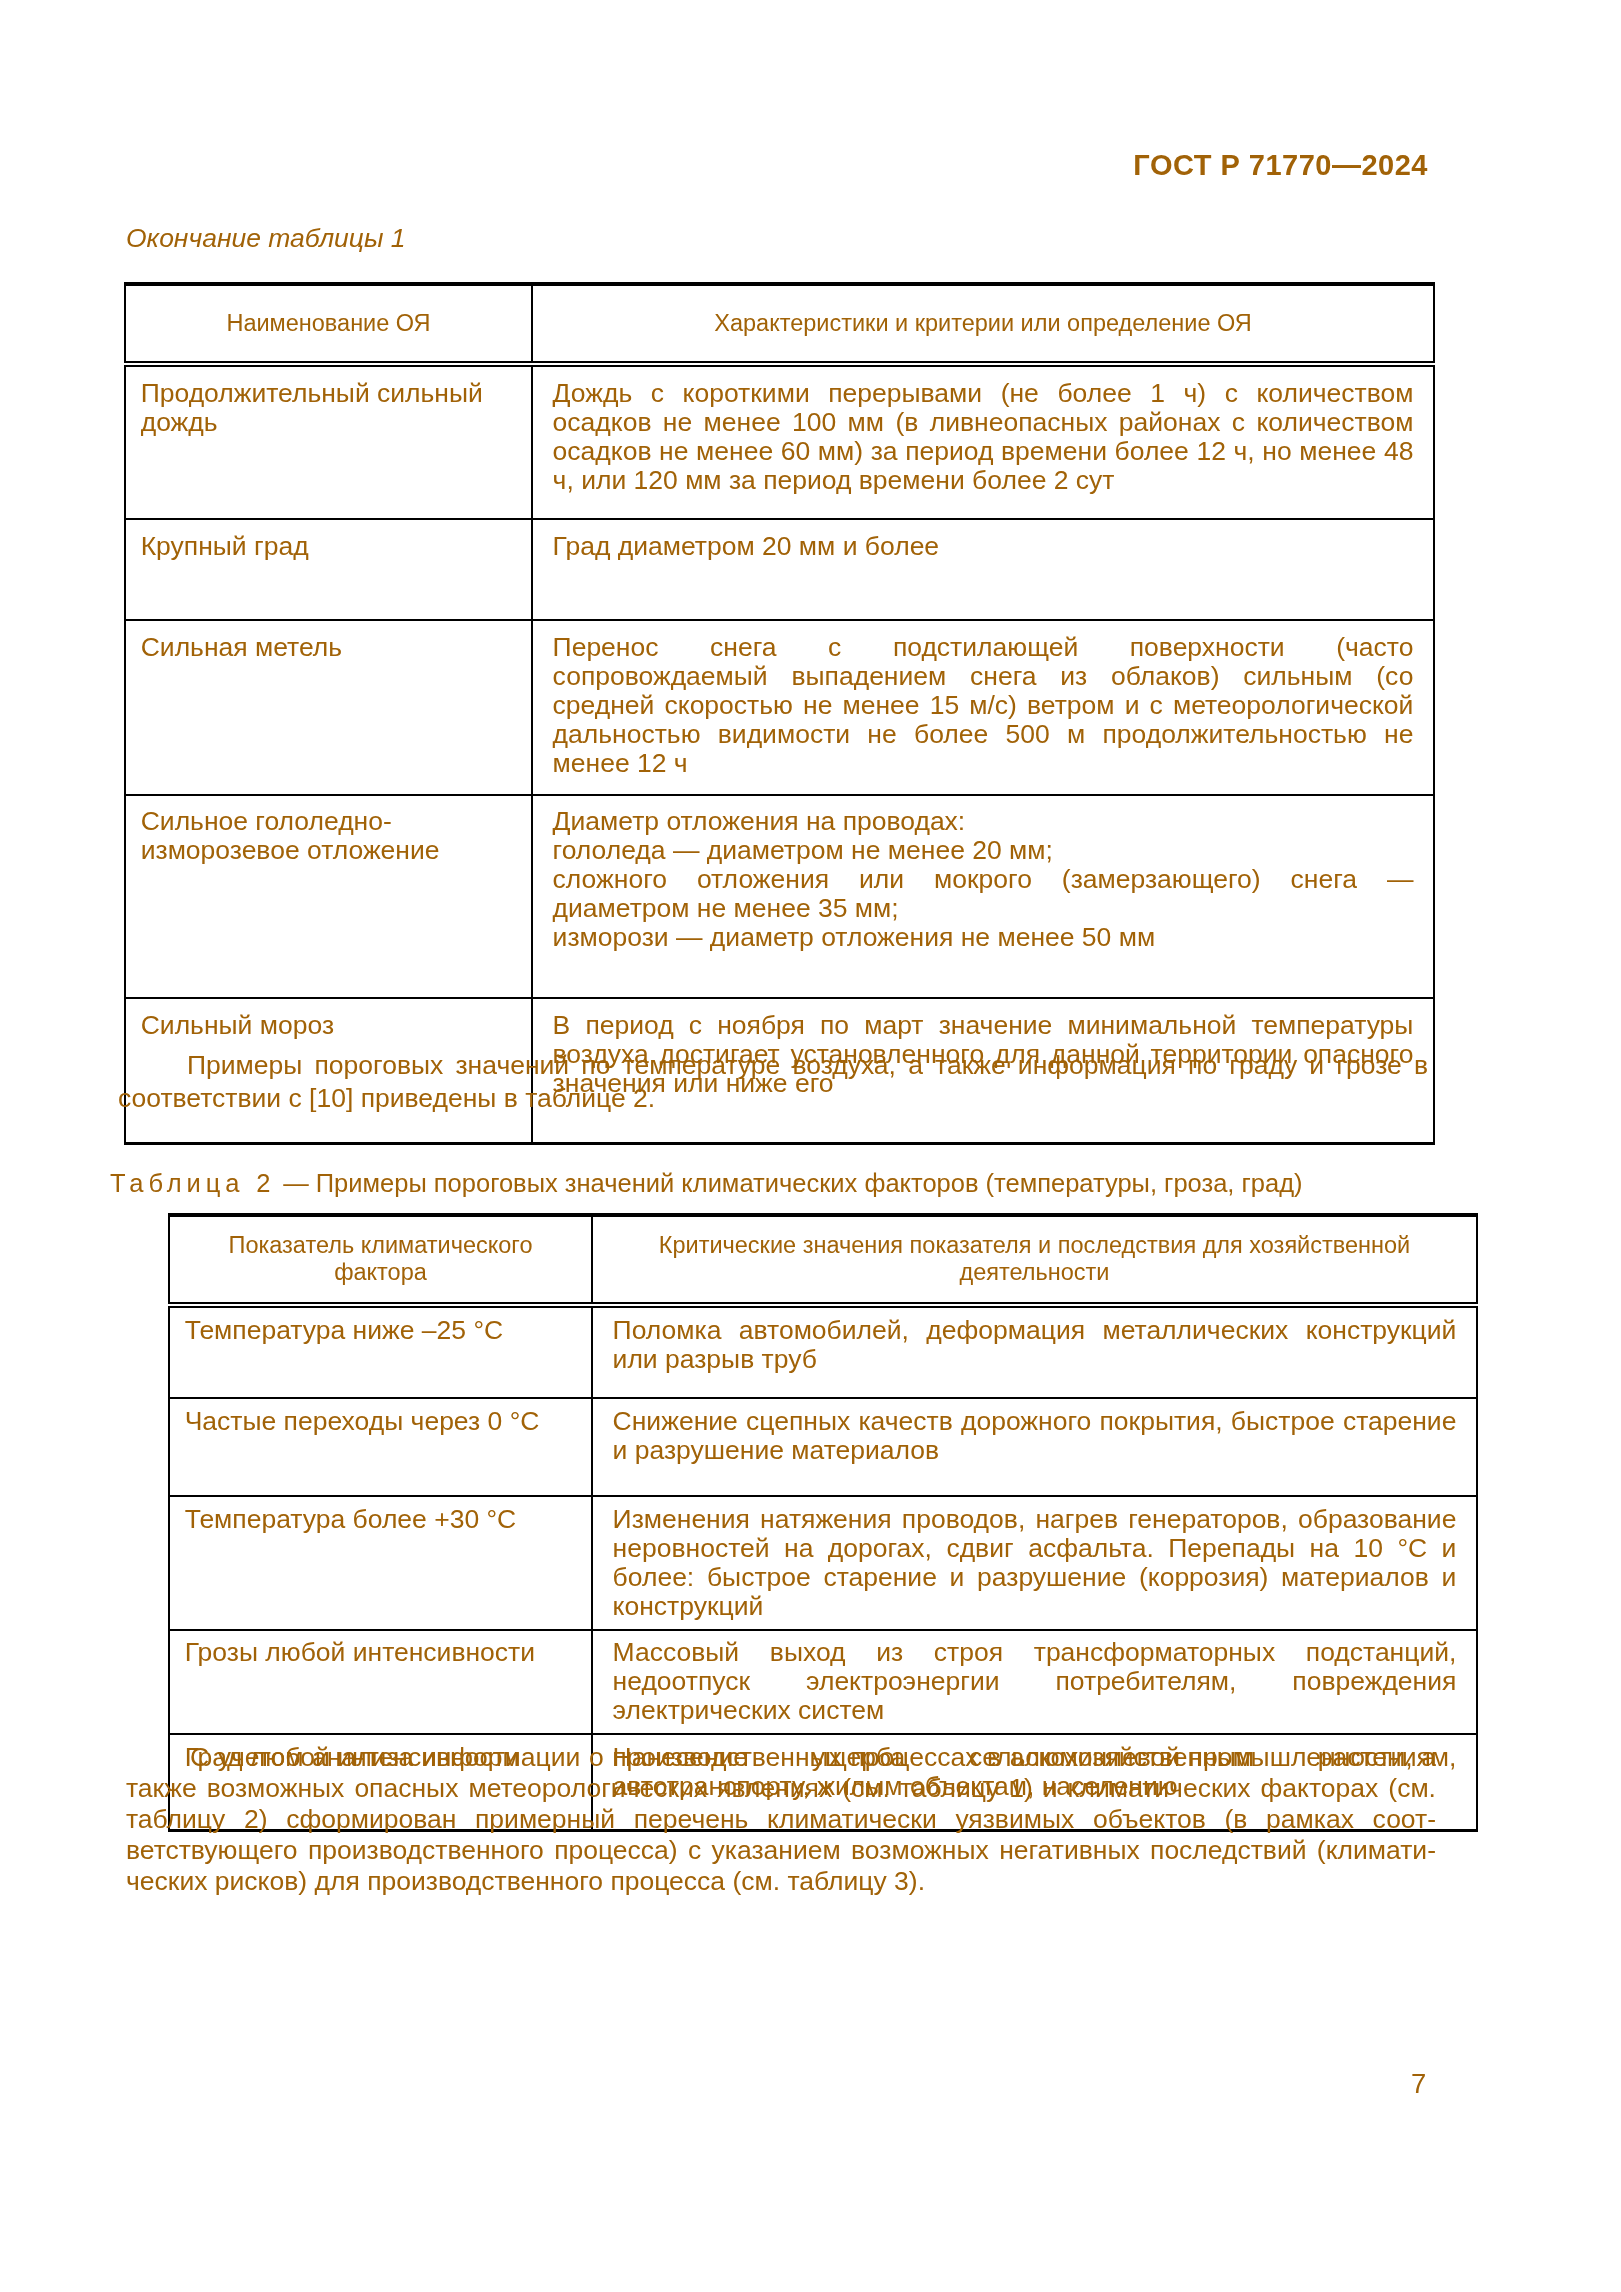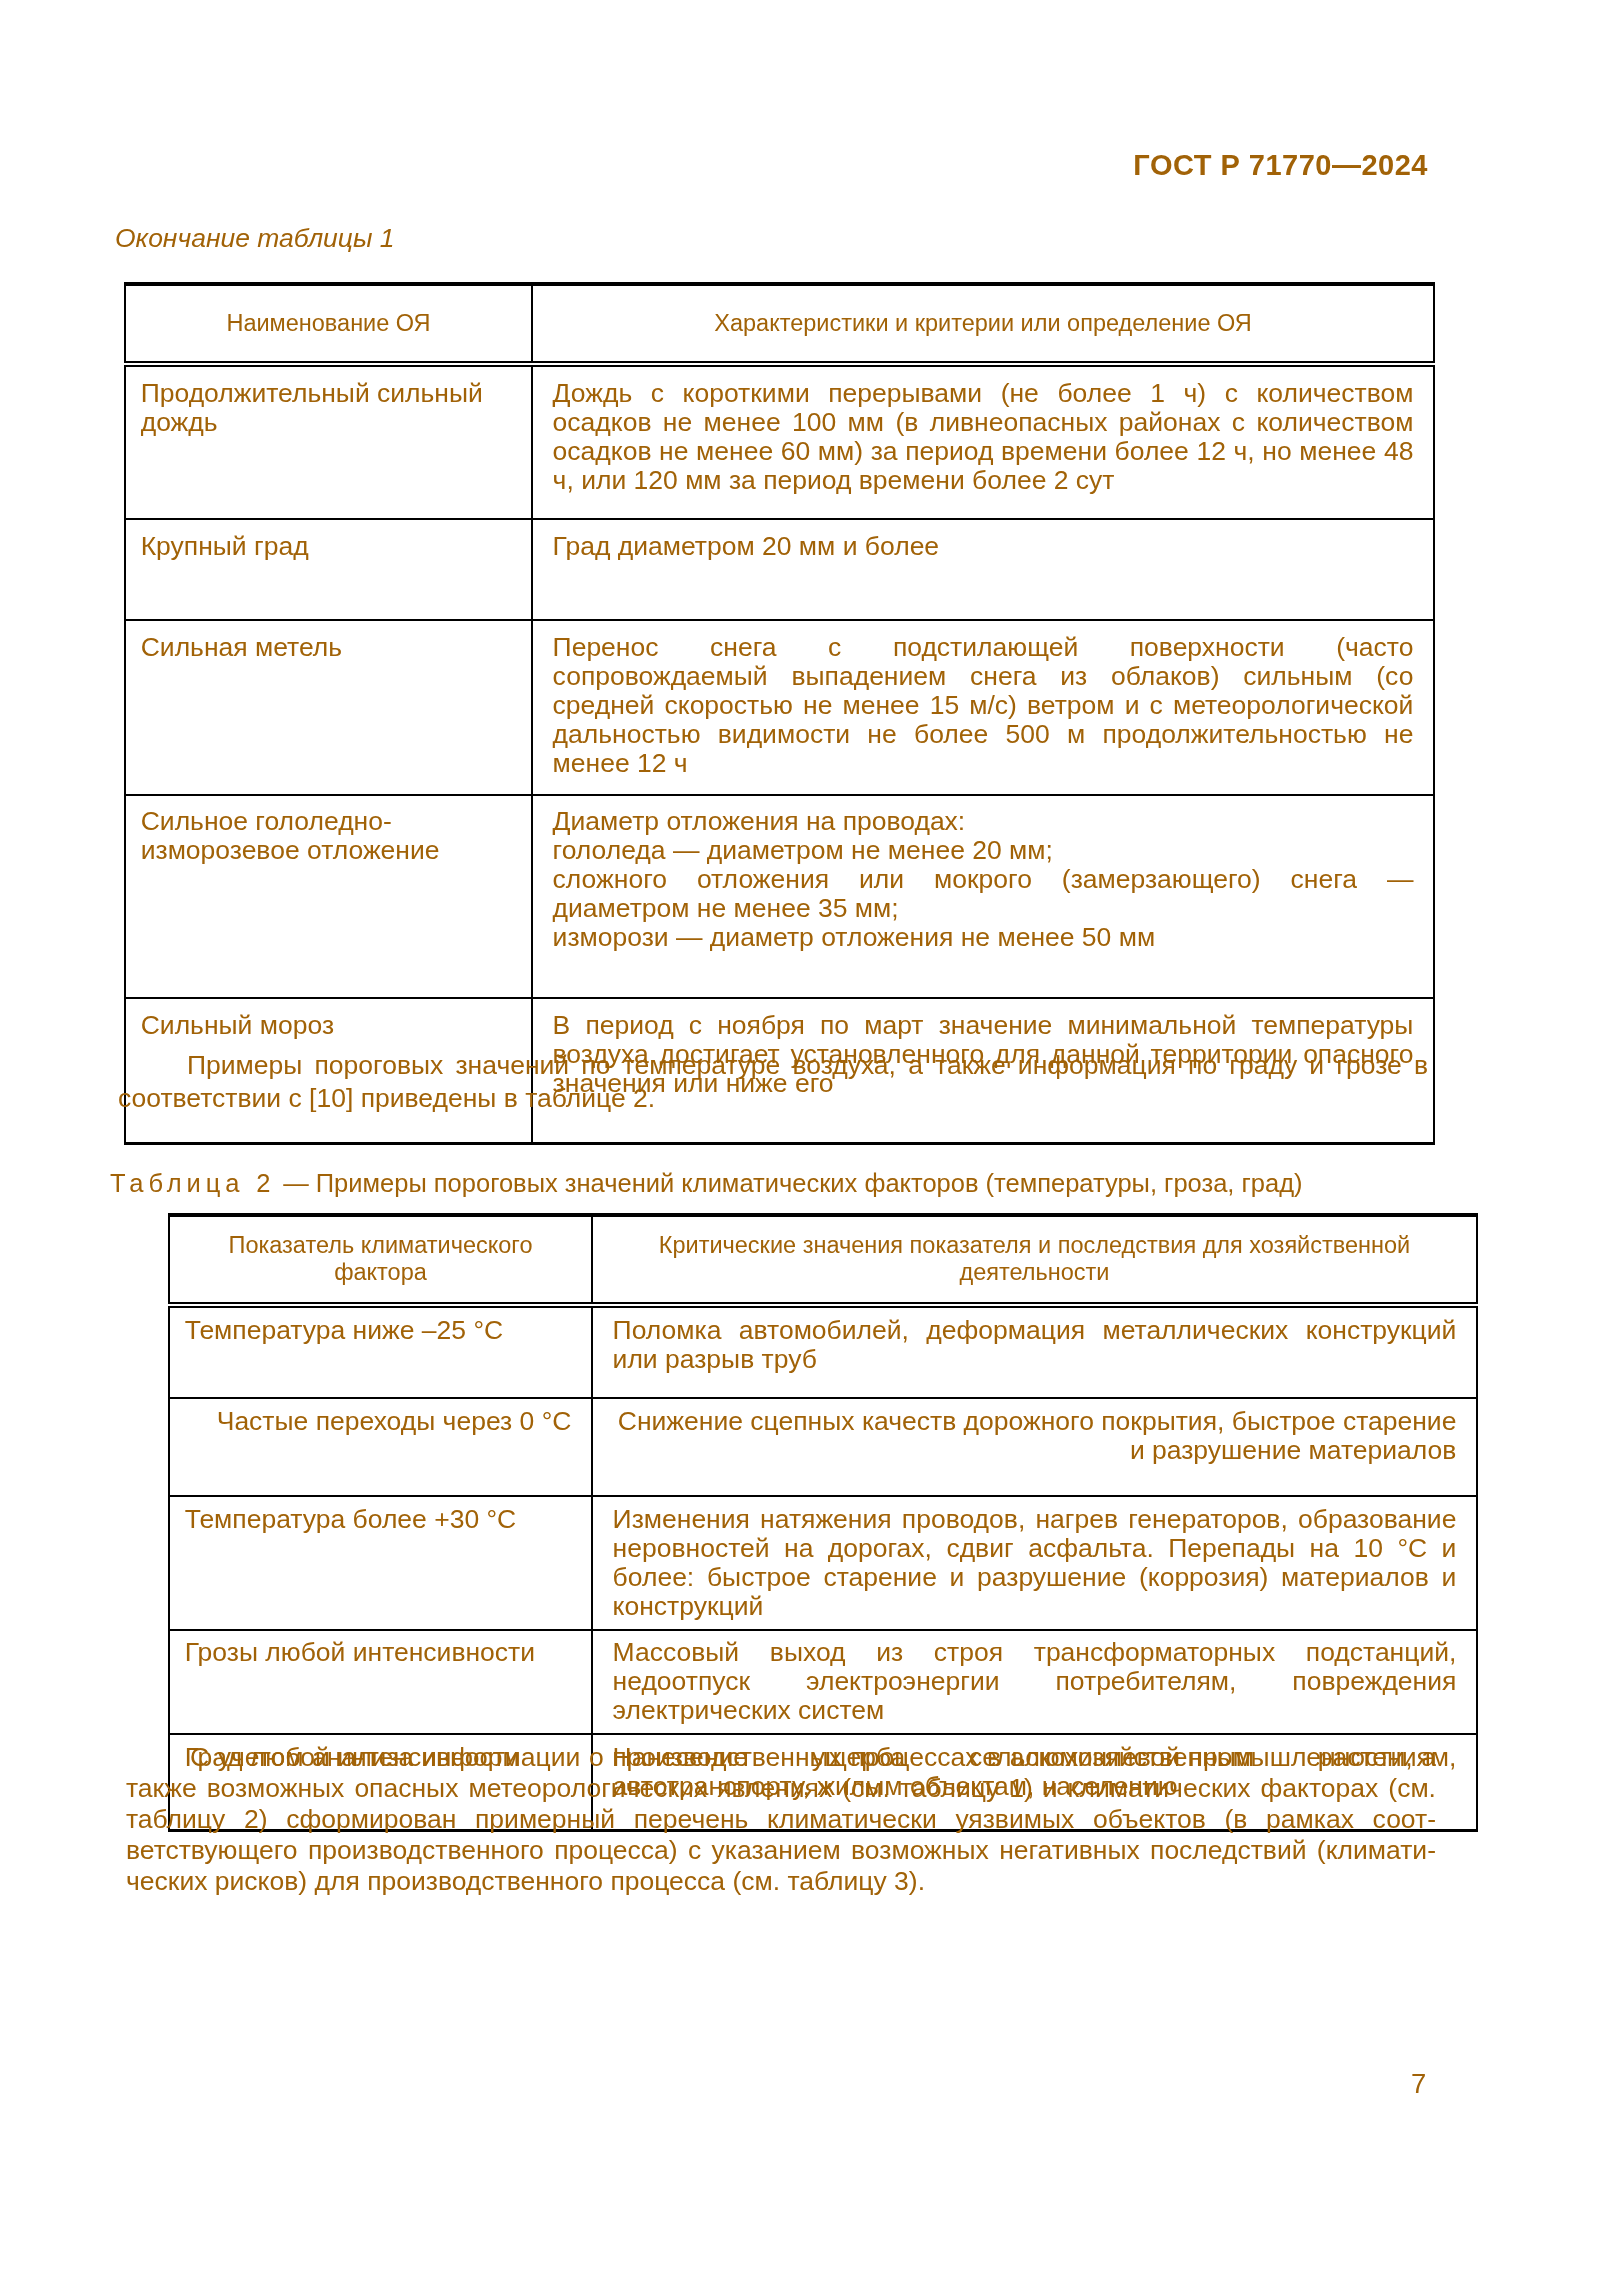--- a/index.html
+++ b/index.html
@@ -21,21 +21,21 @@
     top: 149px;
     right: 193px;
     font-size: 29px;
     font-weight: bold;
     letter-spacing: 0.5px;
     white-space: nowrap;
   }
   .t1-caption {
     position: absolute;
     top: 223px;
-    left: 115px;
+    left: 126px;
     font-size: 26.5px;
     font-style: italic;
   }
   .gost-table {
     position: absolute;
     left: 124px;
     border-collapse: collapse;
     table-layout: fixed;
     border-left: 2px solid #000;
     border-right: 2px solid #000;
@@ -86,21 +86,21 @@
   .t1r2 td { height: 153px; margin-top: 40px; }
   .t1r3 td { height: 182px; }
   .t1r4 td { height: 123px; }
 
   .t2 { top: 1213px; width: 1308px; margin-left: 44px; }
   .t2 .c1 { width: 423px; }
   .t2 .c2 { width: 885px; }
   .t2 th { height: 73px; }
   .t2 td { padding-top: 7.8px; }
   .t2r0 td { height: 74px; }
-  .t2r1 td { height: 80px; text-align: right; }
+  .t2r1 td { height: 80px; }
   .t2r2 td { height: 108px; }
   .t2r3 td { height: 77px; }
   .t2r4 td { height: 78px; }
 
   .para {
     position: absolute;
     left: 118px;
     width: 1310px;
     margin: 0;
     font-size: 26.5px;

